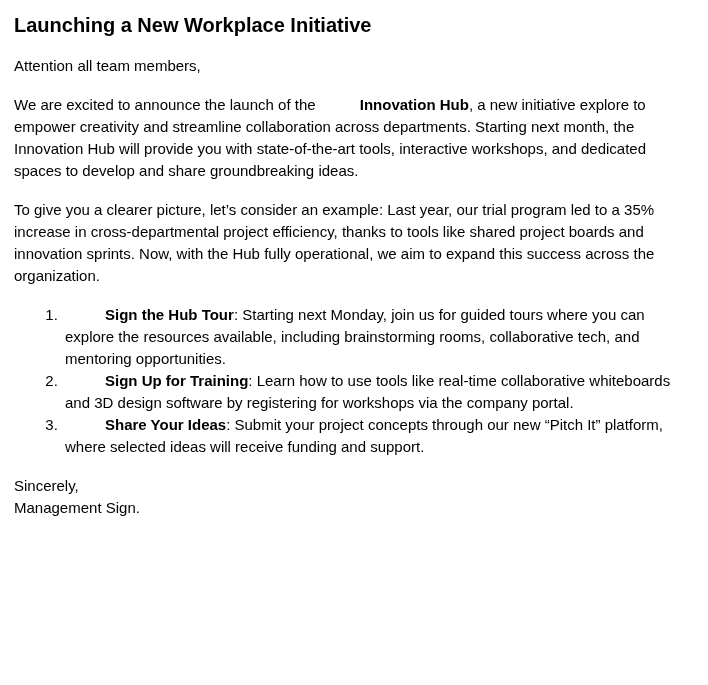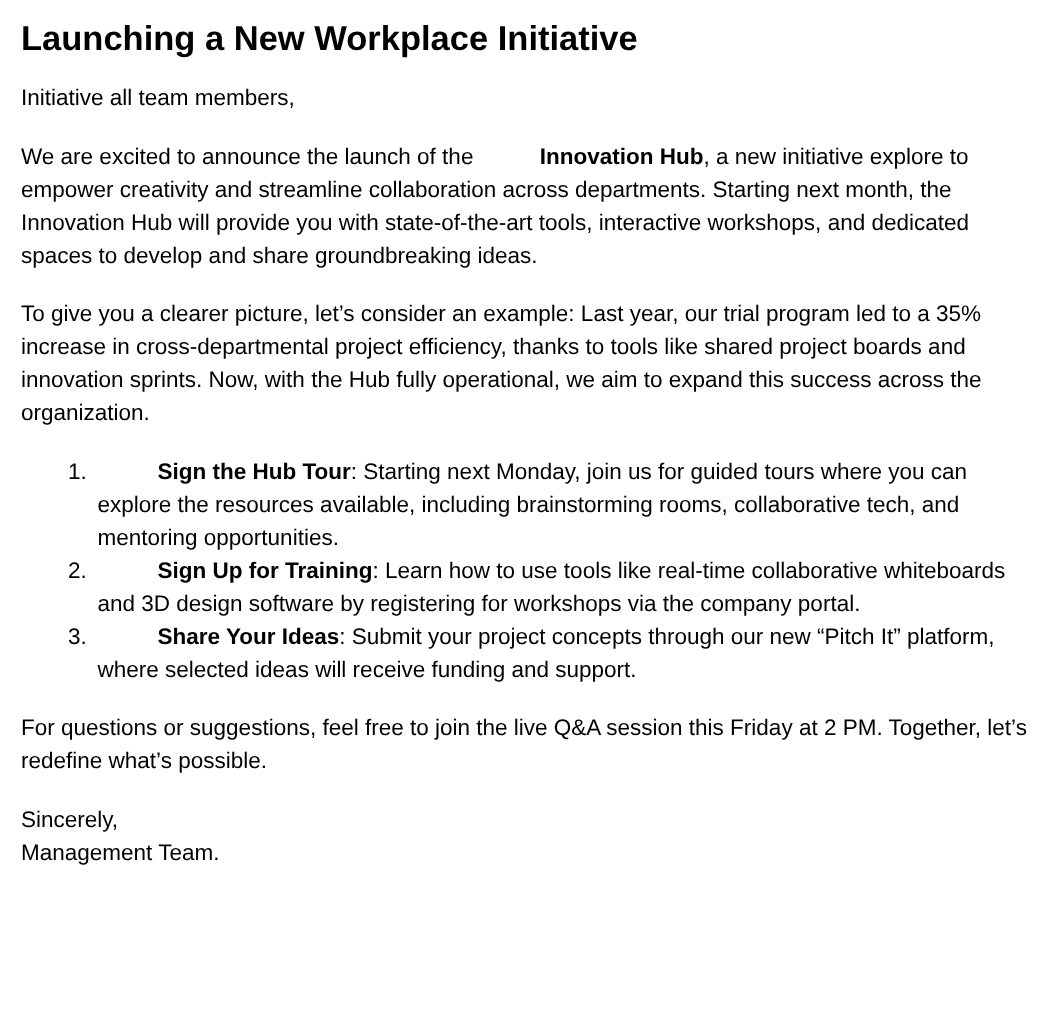--- a/index.html
+++ b/index.html
@@ -11,21 +11,21 @@
   }
   .doc {
     width: 708px;
     min-height: 685px;
     box-sizing: border-box;
     padding: 12px 13px 16px 14px;
     font-size: 15px;
     line-height: 22px;
   }
   .doc h1 {
-    font-size: 23px;
+    font-size: 20px;
     line-height: 23px;
     font-weight: 700;
     margin: 2px 0 18px 0;
   }
   .doc p {
     margin: 17px 0;
   }
   .doc ol {
     margin: 17px 0;
     padding-left: 48px;
@@ -42,31 +42,30 @@
     margin-bottom: 0;
   }
 </style>
 </head>
 <body>
 
 <main class="doc">
 
   <h1>Launching a New Workplace Initiative</h1>
 
-  <p>Initiative all team members,</p>
+  <p>Attention all team members,</p>
 
   <p><span>We are excited to announce the launch of the </span><strong>Innovation Hub</strong><span>, a new initiative explore to empower creativity and streamline collaboration across departments. Starting next month, the Innovation Hub will provide you with state-of-the-art tools, interactive workshops, and dedicated spaces to develop and share groundbreaking ideas.</span></p>
 
   <p>To give you a clearer picture, let’s consider an example: Last year, our trial program led to a 35% increase in cross-departmental project efficiency, thanks to tools like shared project boards and innovation sprints. Now, with the Hub fully operational, we aim to expand this success across the organization.</p>
 
 
   <ol>
     <li><strong>Sign the Hub Tour</strong><span>: Starting next Monday, join us for guided tours where you can explore the resources available, including brainstorming rooms, collaborative tech, and mentoring opportunities.</span></li>
     <li><strong>Sign Up for Training</strong><span>: Learn how to use tools like real-time collaborative whiteboards and 3D design software by registering for workshops via the company portal.</span></li>
     <li><strong>Share Your Ideas</strong><span>: Submit your project concepts through our new “Pitch It” platform, where selected ideas will receive funding and support.</span></li>
   </ol>
 
 
-  <p>For questions or suggestions, feel free to join the live Q&amp;A session this Friday at 2 PM. Together, let’s redefine what’s possible.</p>
 
-  <p class="signature-block"><span>Sincerely,</span><br><span>Management Team.</span></p>
+  <p class="signature-block"><span>Sincerely,</span><br><span>Management Sign.</span></p>
 
 </main>
 
 </body></html>

